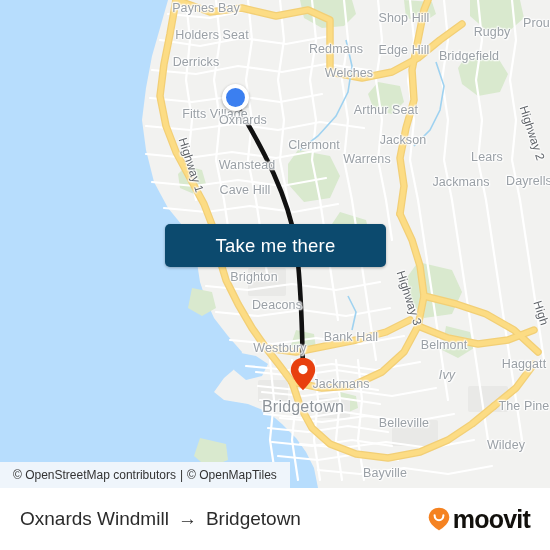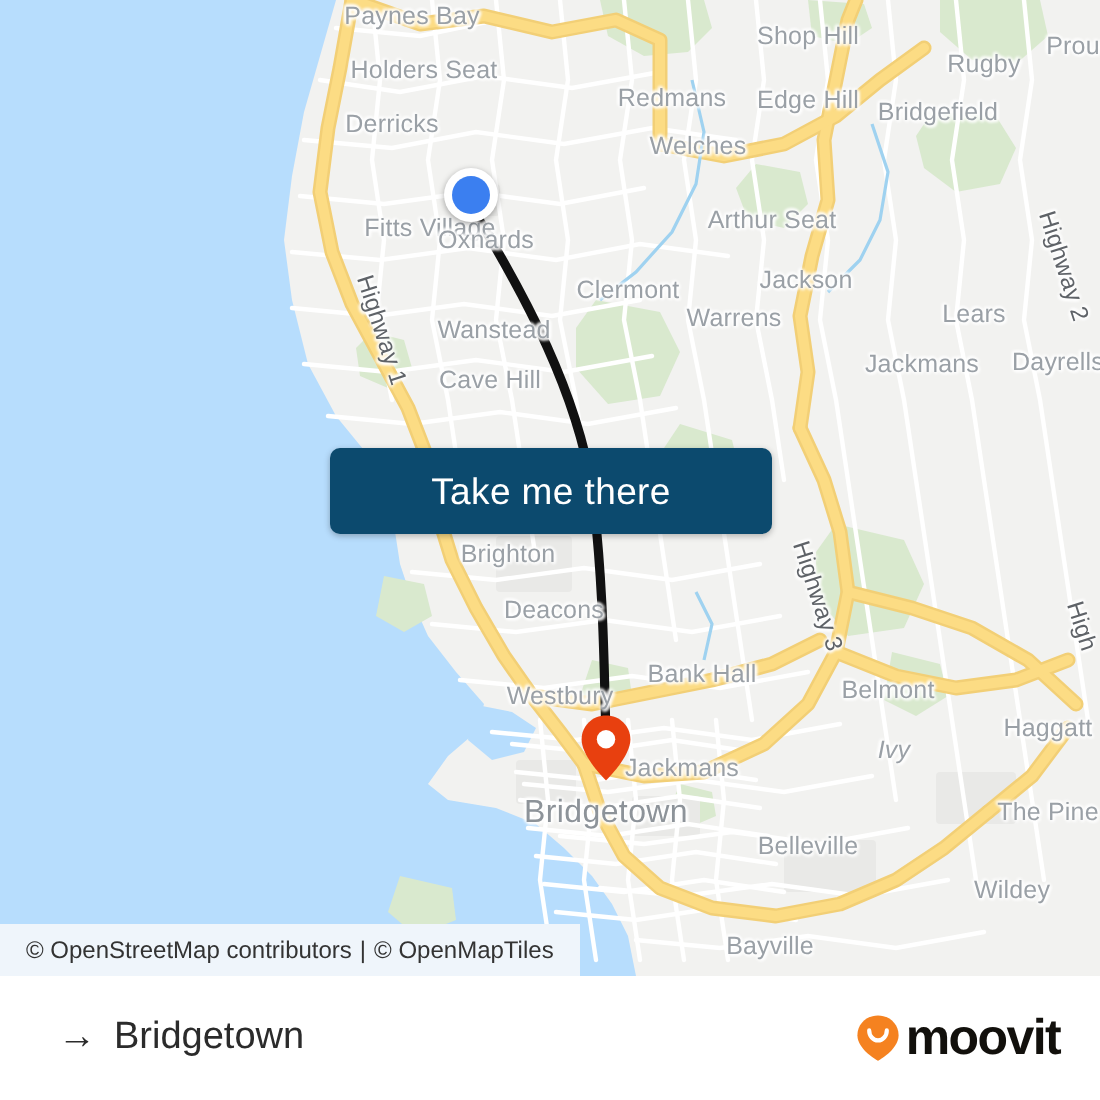--- a/index.html
+++ b/index.html
@@ -380,20 +380,21 @@
     <div id="attrib">
       <span>© OpenStreetMap contributors</span>
       <span class="sep">|</span>
       <span>© OpenMapTiles</span>
     </div>
 
   </div>
 
   <div id="footer">
     <div id="route-title">
+      <span>Oxnards Windmill</span>
       <span class="arrow">→</span>
       <span>Bridgetown</span>
     </div>
     <div id="brand">
       <svg width="22" height="24" viewBox="0 0 22 24" xmlns="http://www.w3.org/2000/svg">
         <path d="M11 0.7 C5.2 0.7 0.7 5.1 0.7 10.6 C0.7 17.8 11 23.4 11 23.4 C11 23.4 21.3 17.8 21.3 10.6 C21.3 5.1 16.8 0.7 11 0.7 Z" fill="#f58220"></path>
         <path d="M6.6 8.2 C6.6 11.0 8.6 13.2 11 13.2 C13.4 13.2 15.4 11.0 15.4 8.2" fill="none" stroke="#ffffff" stroke-width="2.1" stroke-linecap="round"></path>
       </svg>
       <span class="brandname">moovit</span>
     </div>

